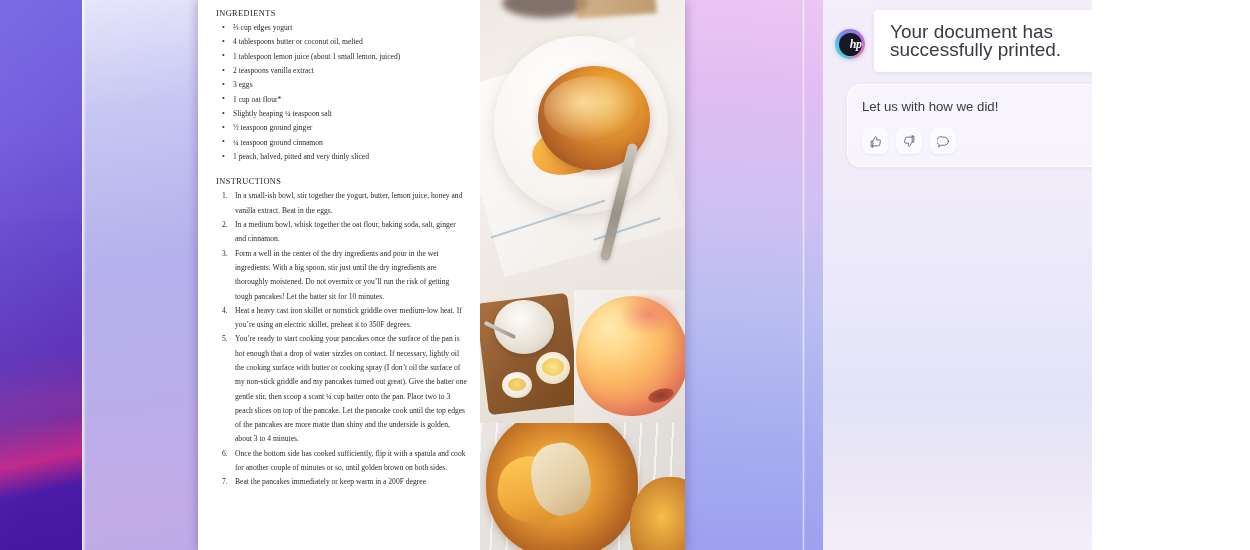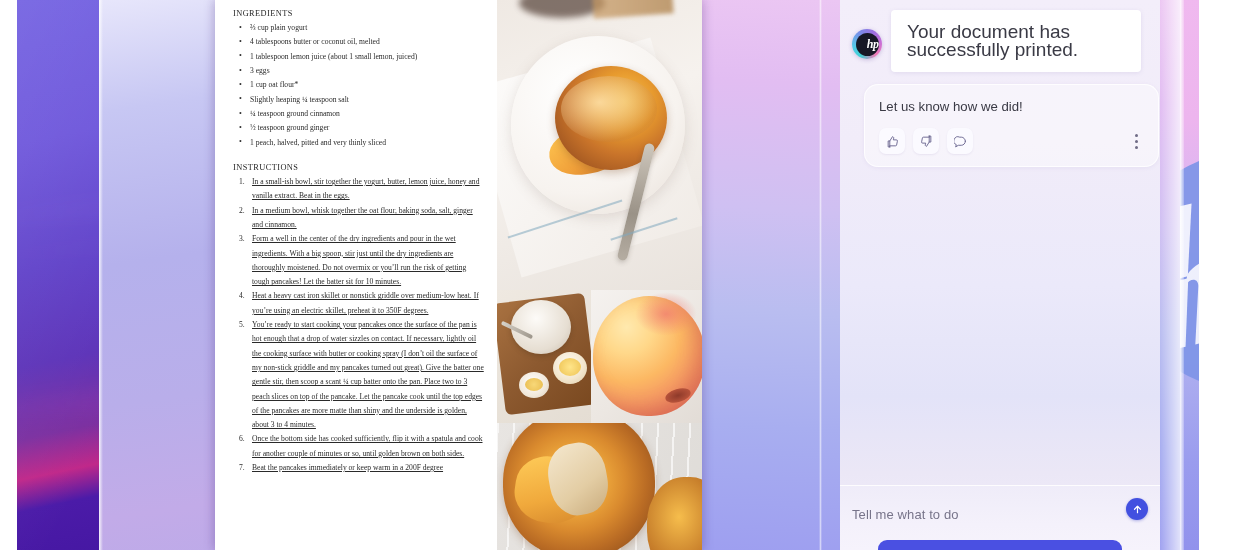--- a/index.html
+++ b/index.html
@@ -5,24 +5,23 @@
   * { box-sizing: border-box; margin: 0; padding: 0; }
 
   html, body {
     width: 1250px; height: 550px;
     overflow: hidden;
     font-family: "Liberation Sans", sans-serif;
   }
 
   #screen {
     position: relative;
-    width: 1182px; height: 550px;
+    width: 1092px; height: 550px;
     overflow: hidden;
     background: #c2410c;
-    margin-left: 17px;
   }
 
   
   .wallpaper {
     position: absolute; inset: 0;
     background:
       linear-gradient(118deg,
         rgba(255,255,255,0.10) 0%,
         rgba(255,255,255,0.00) 22%),
       linear-gradient(168deg,
@@ -158,21 +157,20 @@
   ol.instr { list-style: none; counter-reset: stp; margin: 0 0 0 6px; }
   ol.instr > li {
     counter-increment: stp;
     position: relative;
     padding-left: 13px;
     font-size: 7.6px;
     line-height: 14.3px;
     color: #2a2a2a;
     margin-bottom: 0px;
     text-align: left;
-    text-decoration: underline;
   }
   ol.instr > li::before {
     content: counter(stp) ".";
     position: absolute; left: 0; top: 0;
     font-size: 7.6px;
   }
 
   
   .photo { position: relative; overflow: hidden; }
   .photo.p1 { height: 290px; }
@@ -454,28 +452,29 @@
   <div class="pink-band"></div>
   <div class="pink-seam"></div>
 
   <div class="doc-page">
 
     <div class="doc-text-col">
 
       <div class="sec-head">INGREDIENTS</div>
 
       <ul class="ing">
-        <li>⅔ cup plain yogurt</li>
+        <li>⅔ cup edges yogurt</li>
         <li>4 tablespoons butter or coconut oil, melted</li>
         <li>1 tablespoon lemon juice (about 1 small lemon, juiced)</li>
+        <li>2 teaspoons vanilla extract</li>
         <li>3 eggs</li>
         <li>1 cup oat flour*</li>
         <li>Slightly heaping ¼ teaspoon salt</li>
+        <li>½ teaspoon ground ginger</li>
         <li>¼ teaspoon ground cinnamon</li>
-        <li>½ teaspoon ground ginger</li>
         <li>1 peach, halved, pitted and very thinly sliced</li>
       </ul>
 
       <div class="sec-head instr-head">INSTRUCTIONS</div>
 
       <ol class="instr">
         <li>In a small-ish bowl, stir together the yogurt, butter, lemon juice, honey and vanilla extract. Beat in the eggs.</li>
         <li>In a medium bowl, whisk together the oat flour, baking soda, salt, ginger and cinnamon.</li>
         <li>Form a well in the center of the dry ingredients and pour in the wet ingredients. With a big spoon, stir just until the dry ingredients are thoroughly moistened. Do not overmix or you’ll run the risk of getting tough pancakes! Let the batter sit for 10 minutes.</li>
         <li>Heat a heavy cast iron skillet or nonstick griddle over medium-low heat. If you’re using an electric skillet, preheat it to 350F degrees.</li>
@@ -531,21 +530,21 @@
       <div class="msg-row">
         <div class="hp-avatar">
           <div class="core">
               <span>hp</span>
             </div>
         </div>
         <div class="bubble-bot">Your document has successfully printed.</div>
       </div>
 
       <div class="feedback-card">
-        <div class="fb-text">Let us know how we did!</div>
+        <div class="fb-text">Let us with how we did!</div>
 
         <div class="fb-row">
           <div class="fb-btn">
             <svg width="13" height="13" viewBox="0 0 24 24" fill="none" stroke="#6f6b93" stroke-width="1.8" stroke-linecap="round" stroke-linejoin="round">
               <path d="M7 22V11l5-8 1.2.6a2 2 0 0 1 1 2.2L13.5 9H19a2 2 0 0 1 2 2.4l-1.4 7A2 2 0 0 1 17.6 20H7z"></path>
               <path d="M7 11H4v11h3"></path>
             </svg>
           </div>
           <div class="fb-btn">
             <svg width="13" height="13" viewBox="0 0 24 24" fill="none" stroke="#6f6b93" stroke-width="1.8" stroke-linecap="round" stroke-linejoin="round">
@@ -560,32 +559,20 @@
           </div>
           <div class="kebab">
             <i></i>
               <i></i>
               <i></i>
           </div>
         </div>
       </div>
     </div>
 
-    <div class="composer-wrap">
-      <div class="composer">
-        <div class="ph">Tell me what to do</div>
-        <div class="send-btn">
-          <svg width="11" height="11" viewBox="0 0 24 24" fill="none" stroke="#ffffff" stroke-width="2.6" stroke-linecap="round" stroke-linejoin="round">
-            <path d="M12 19V5"></path>
-              <path d="M5.5 11.5 12 5l6.5 6.5"></path>
-          </svg>
-        </div>
-      </div>
-      <div class="pill-bottom"></div>
-    </div>
   </div>
 
   <div class="strip-edge2"></div>
   <div class="right-strip">
     <svg class="wm" viewBox="0 0 200 270">
       <defs>
         <clipPath id="circ">
             <circle cx="100" cy="135" r="118"></circle>
           </clipPath>
       </defs>

